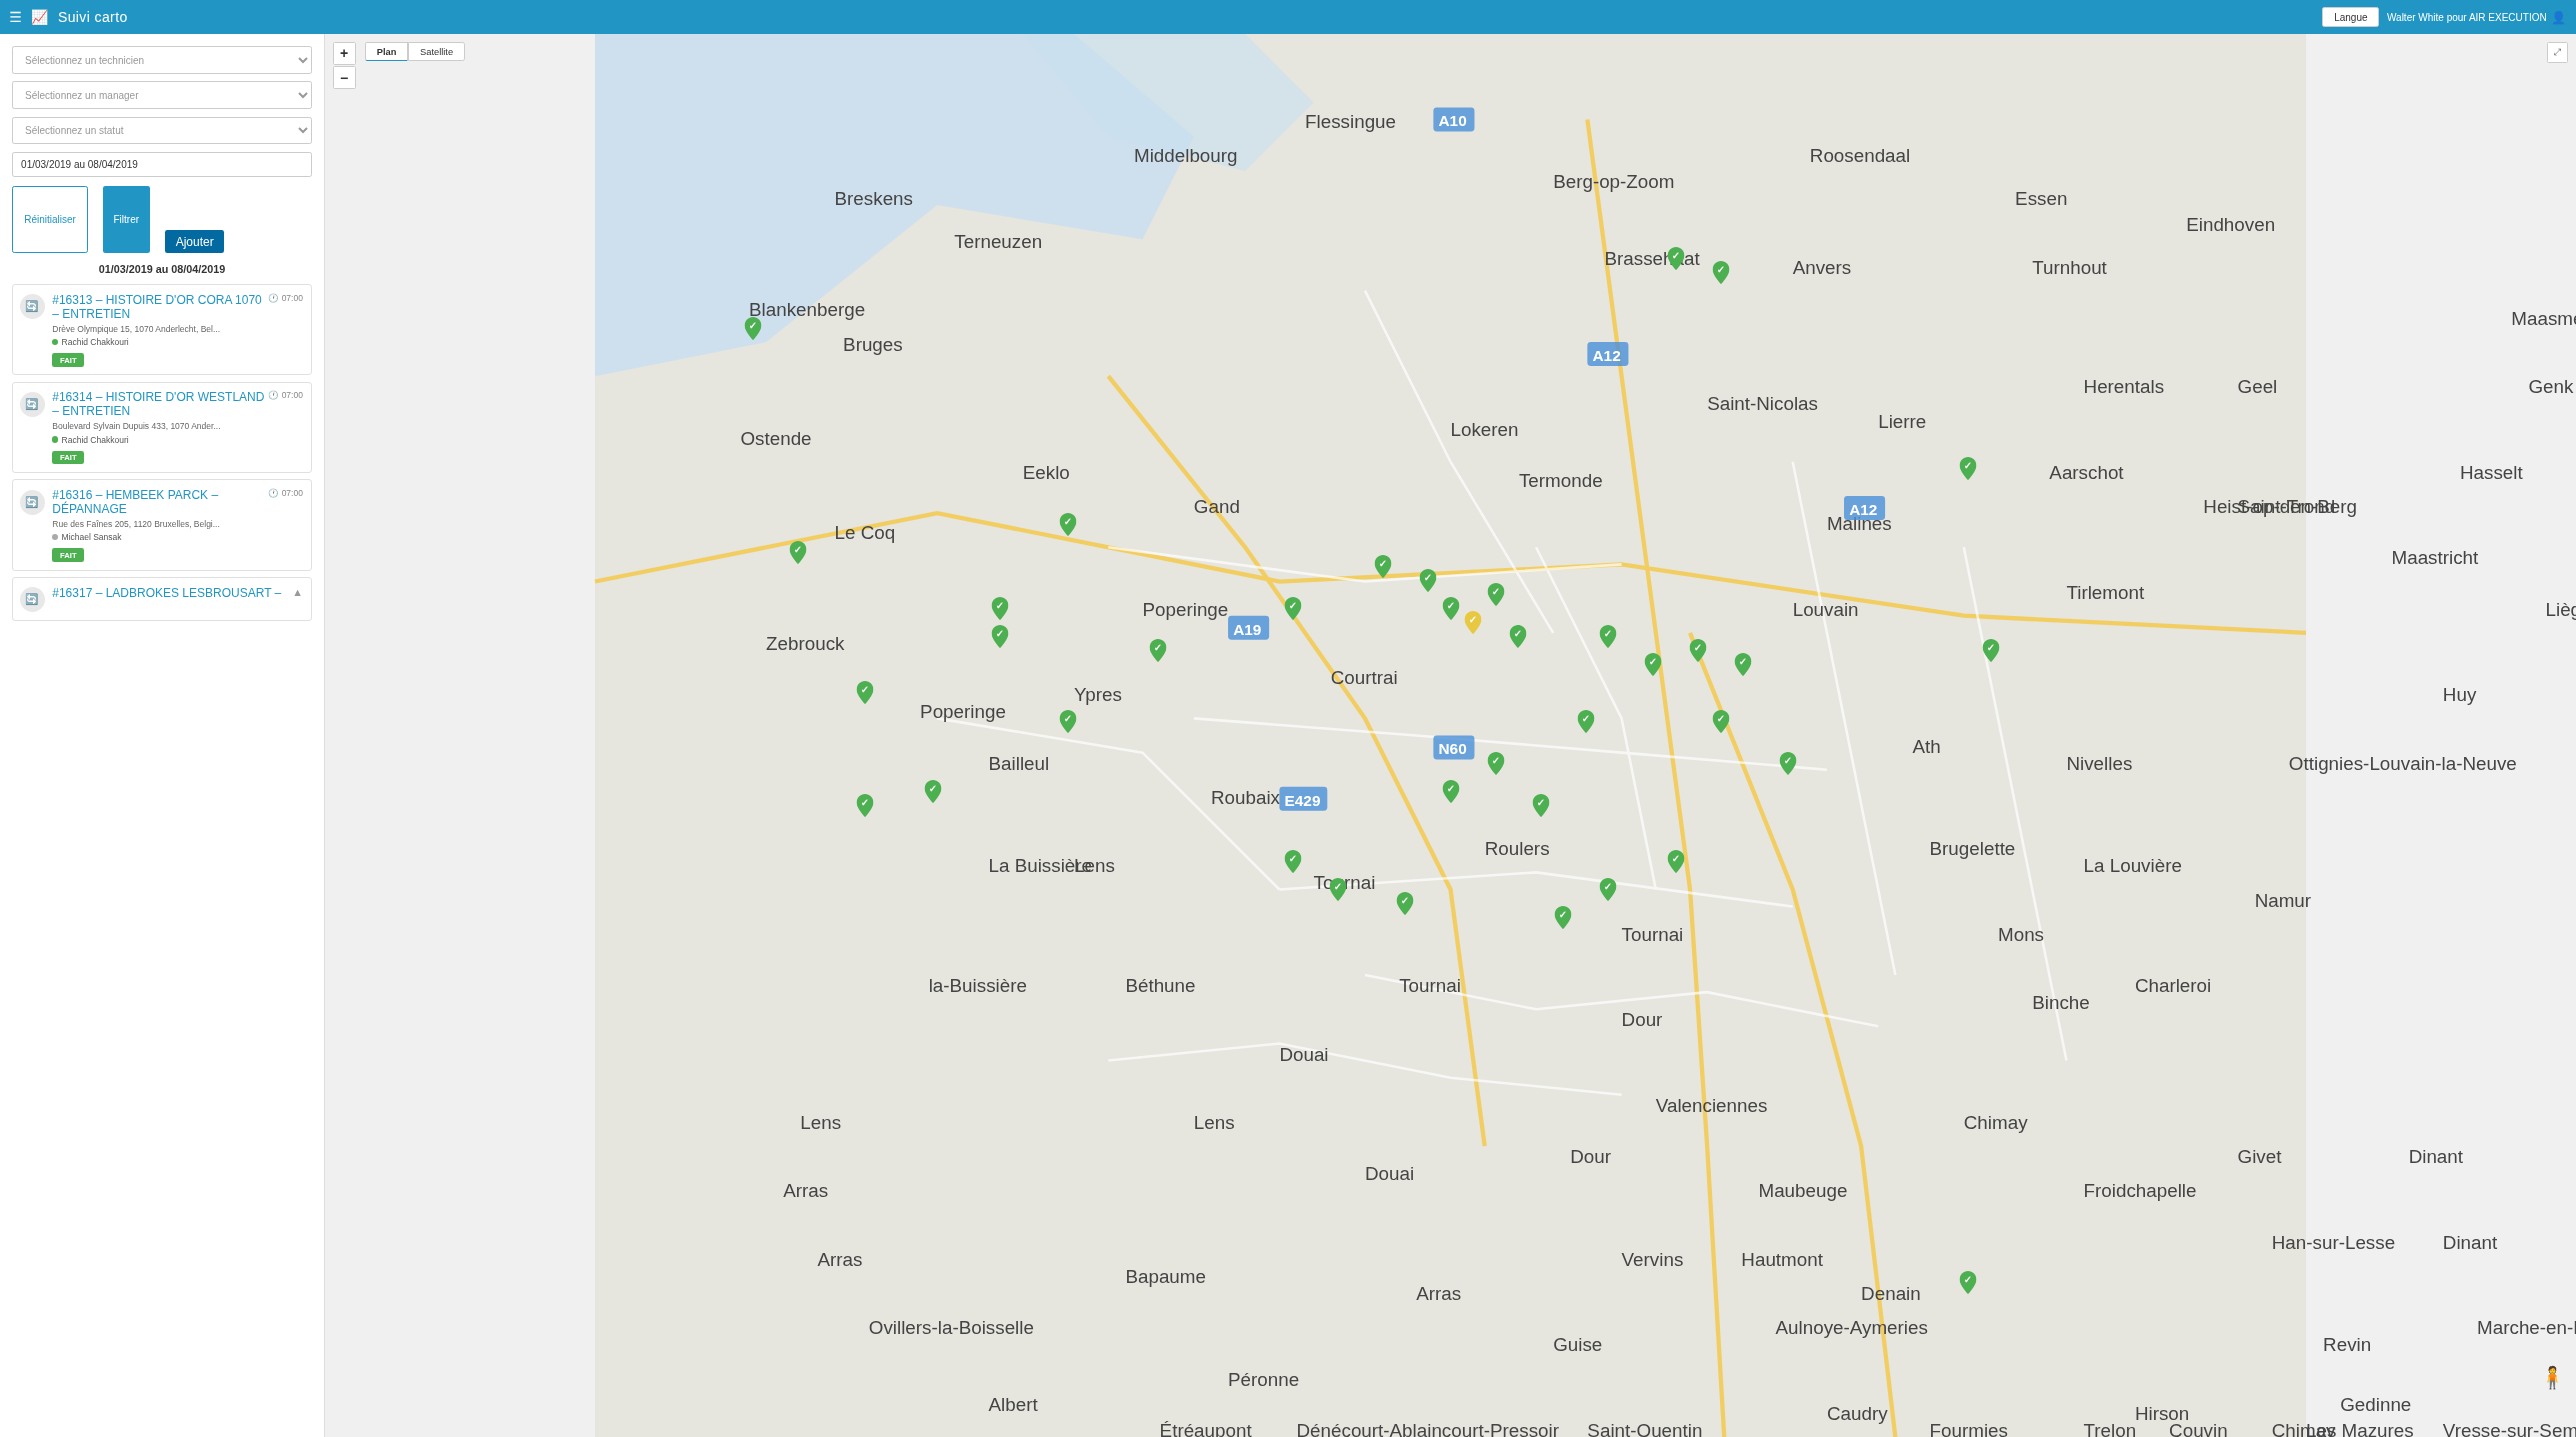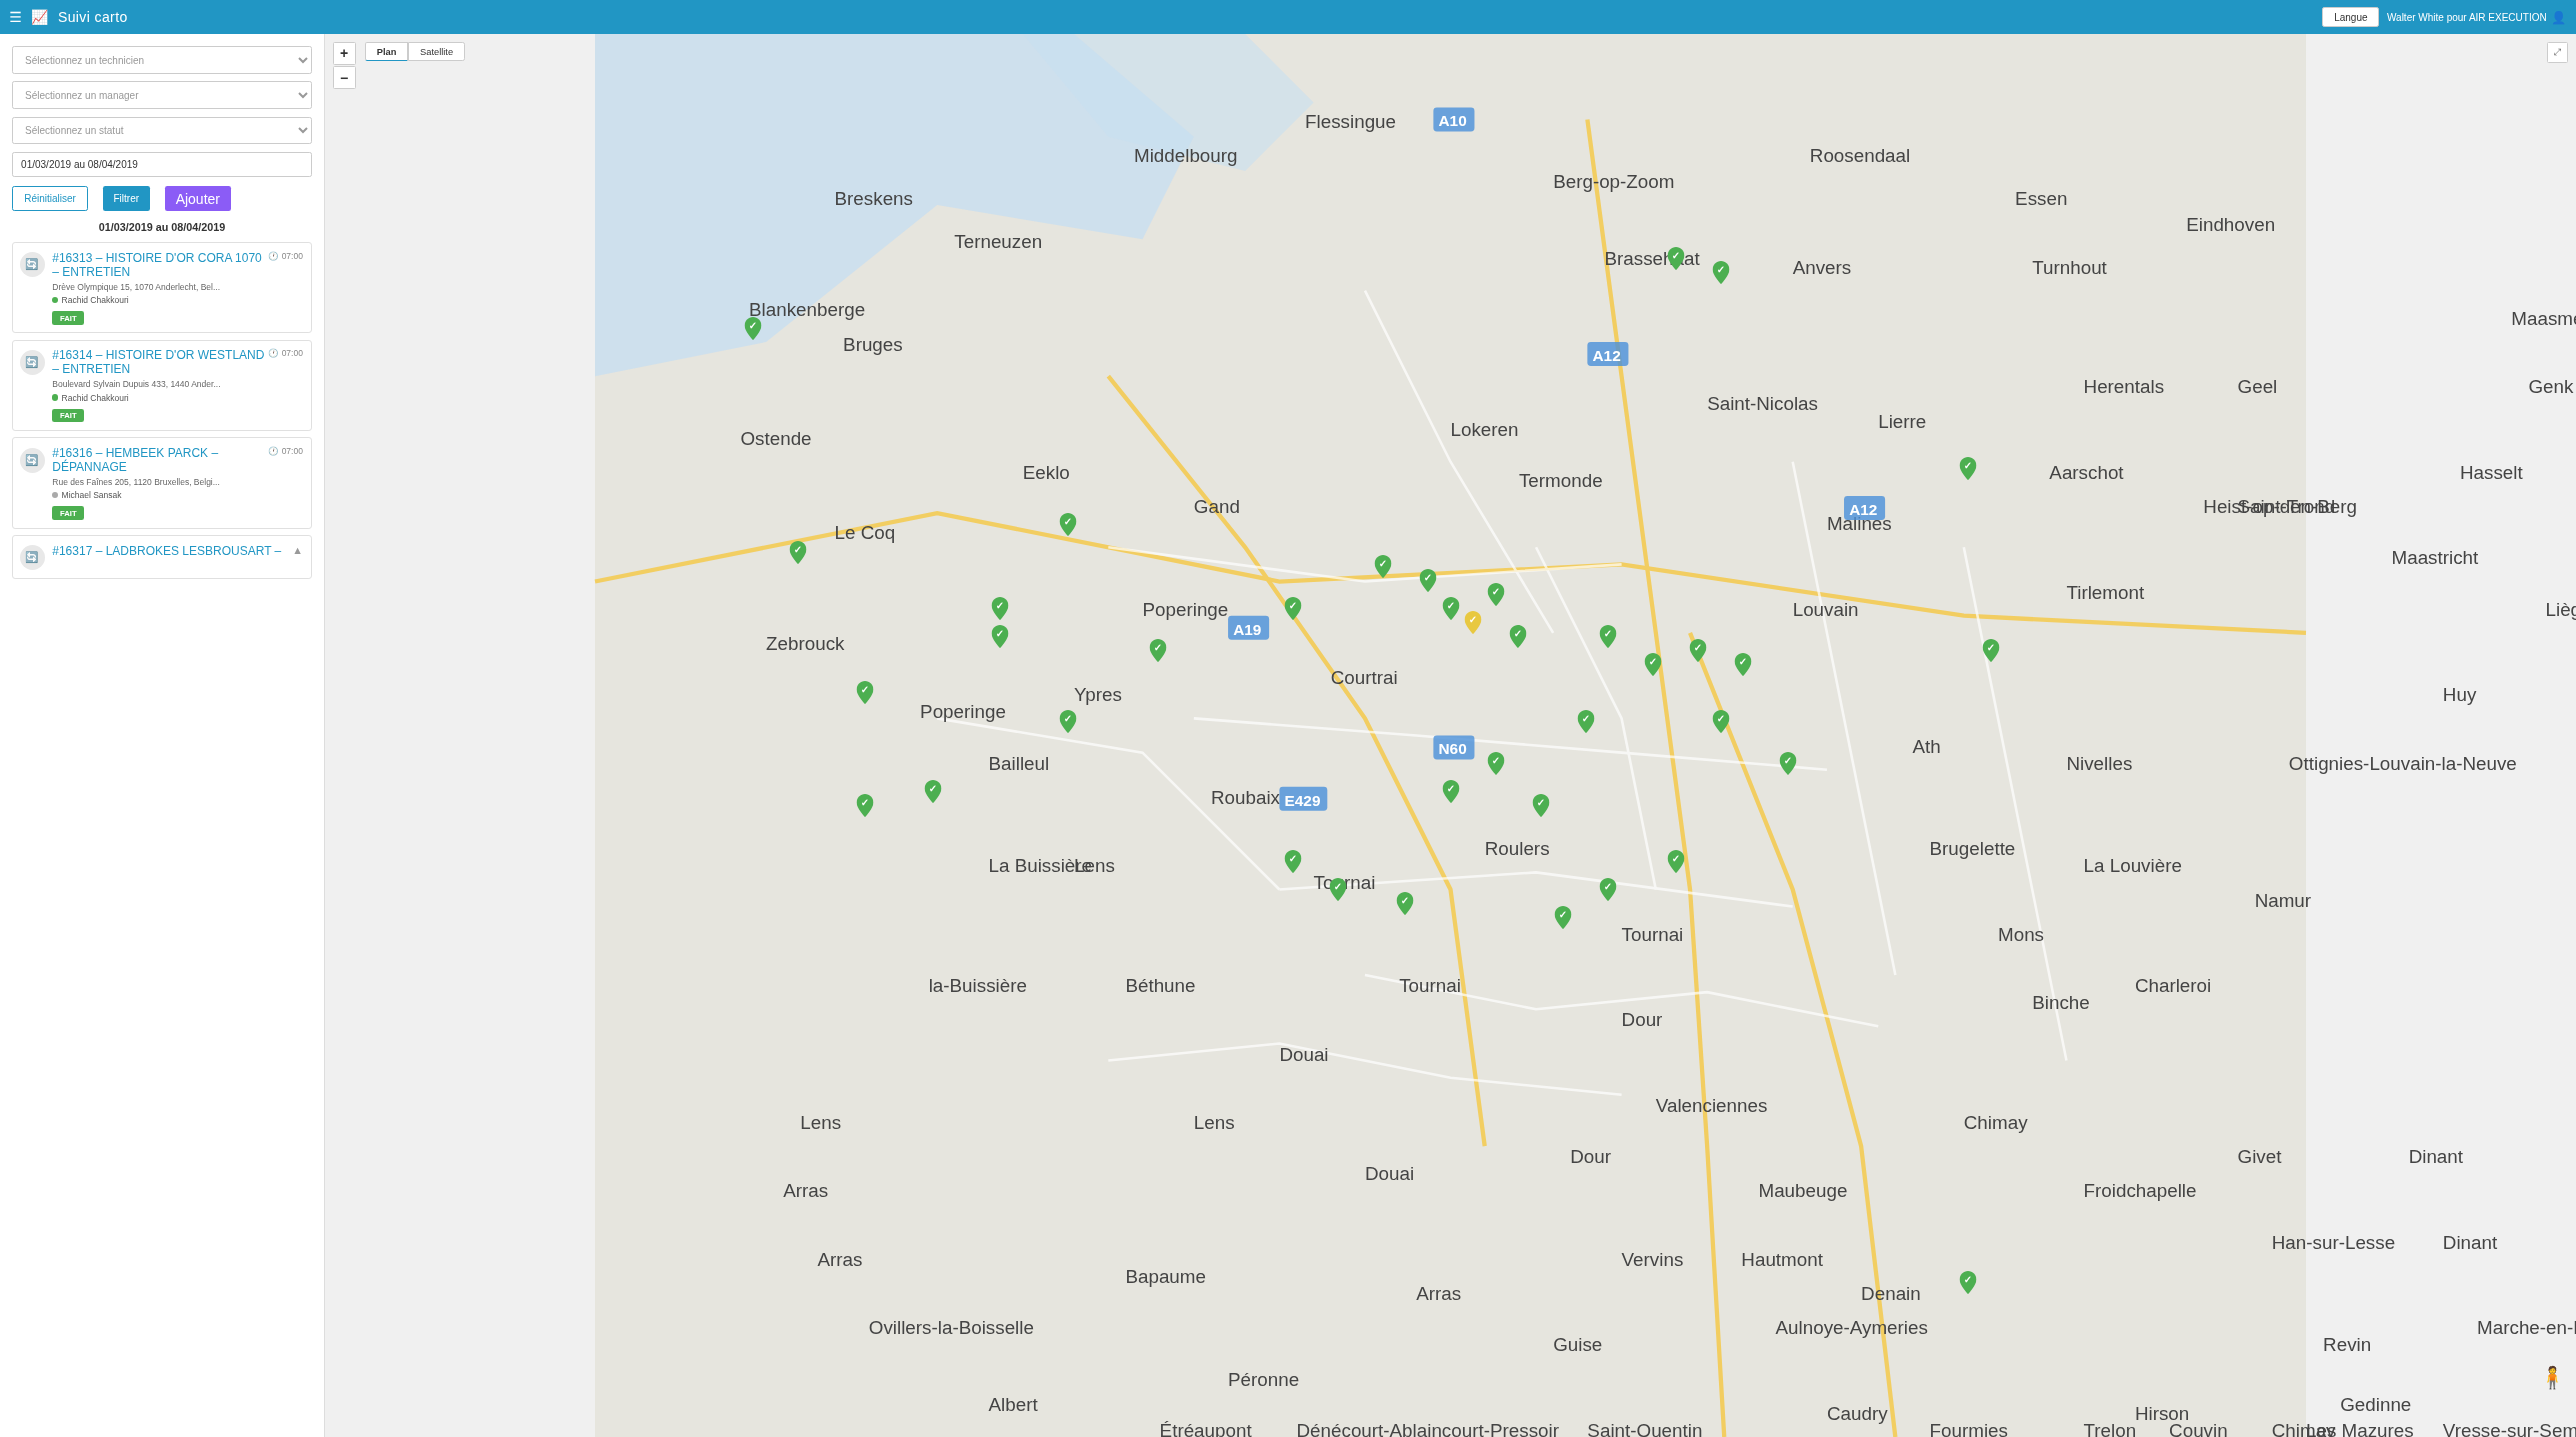--- a/index.html
+++ b/index.html
@@ -146,27 +146,28 @@
     .btn-filter {
       background: #2196c4;
       border: none;
       color: white;
       padding: 4.6px 10.8px;
       border-radius: 2.3px;
       font-size: 10px;
       cursor: pointer;
     }
     .btn-add {
-      background: #8b5cf6;
+      background: #0369a1;
       border: none;
       color: white;
       padding: 4.6px 10.8px;
       border-radius: 2.3px;
-      font-size: 14px;
-      cursor: pointer;
+      font-size: 12px;
+      cursor: pointer;
+      margin-top: 44px;
     }
 
     .date-range-label {
       text-align: center;
       font-size: 10.8px;
       font-weight: bold;
       color: #333;
       margin: 4.6px 0 9.3px;
     }
 
@@ -419,21 +420,21 @@
           <span>🔄</span>
         </div>
         <div class="card-body">
           <div class="card-header-row">
             <div class="card-title">#16314 – HISTOIRE D'OR WESTLAND – ENTRETIEN</div>
             <div class="card-time">
               <span>🕐</span>
               <span>07:00</span>
             </div>
           </div>
-          <div class="card-address">Boulevard Sylvain Dupuis 433, 1440 Ander...</div>
+          <div class="card-address">Boulevard Sylvain Dupuis 433, 1070 Ander...</div>
           <div class="card-technician">
             <span class="dot dot-green"></span>
             <span>Rachid Chakkouri</span>
           </div>
           <span class="status-badge">FAIT</span>
         </div>
       </div>
 
       <div class="intervention-card">
         <div class="card-icon">

